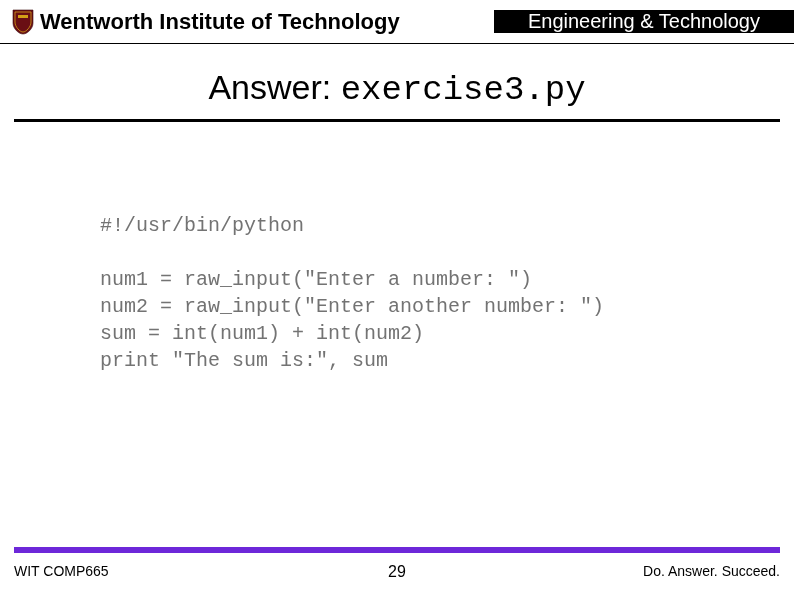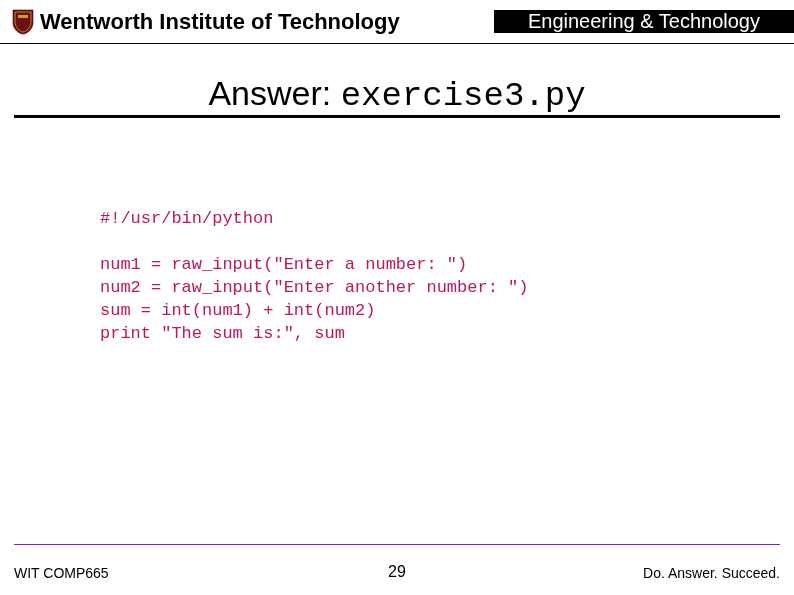--- a/index.html
+++ b/index.html
@@ -40,53 +40,54 @@
     color: #fff;
     display: flex;
     align-items: center;
     justify-content: center;
     padding: 0 34px;
     font-size: 20px;
     white-space: nowrap;
   }
   .title-row {
     text-align: center;
-    margin-top: 30px;
+    margin-top: 24px;
+    padding-bottom: 10px;
     border-bottom: 3px solid #000;
     margin-left: 14px;
     margin-right: 14px;
   }
   .title-answer {
     font-family: Verdana, Geneva, sans-serif;
     font-size: 34px;
     color: #000;
   }
   .title-file {
     font-family: "Courier New", Courier, monospace;
     font-size: 34px;
     color: #000;
   }
   .code-block {
     font-family: "Courier New", Courier, monospace;
-    font-size: 17px;
-    color: #be185d;
+    font-size: 20px;
+    color: #737373;
     line-height: 1.35;
     white-space: pre;
     margin-left: 100px;
     margin-top: 90px;
   }
   .footer {
     position: absolute;
     bottom: 14px;
     left: 14px;
     right: 14px;
-    border-top: 1px solid #6d28d9;
-    padding-top: 18px;
+    border-top: 6px solid #6d28d9;
+    padding-top: 10px;
     display: flex;
-    align-items: flex-end;
+    align-items: flex-start;
     font-size: 14px;
     color: #000;
   }
   .footer-left { flex: 1; text-align: left; }
   .footer-center { flex: 0 0 auto; text-align: center; font-size: 16px; padding: 0 10px; }
   .footer-right { flex: 1; text-align: right; }
 </style>
 </head>
 <body>
 

